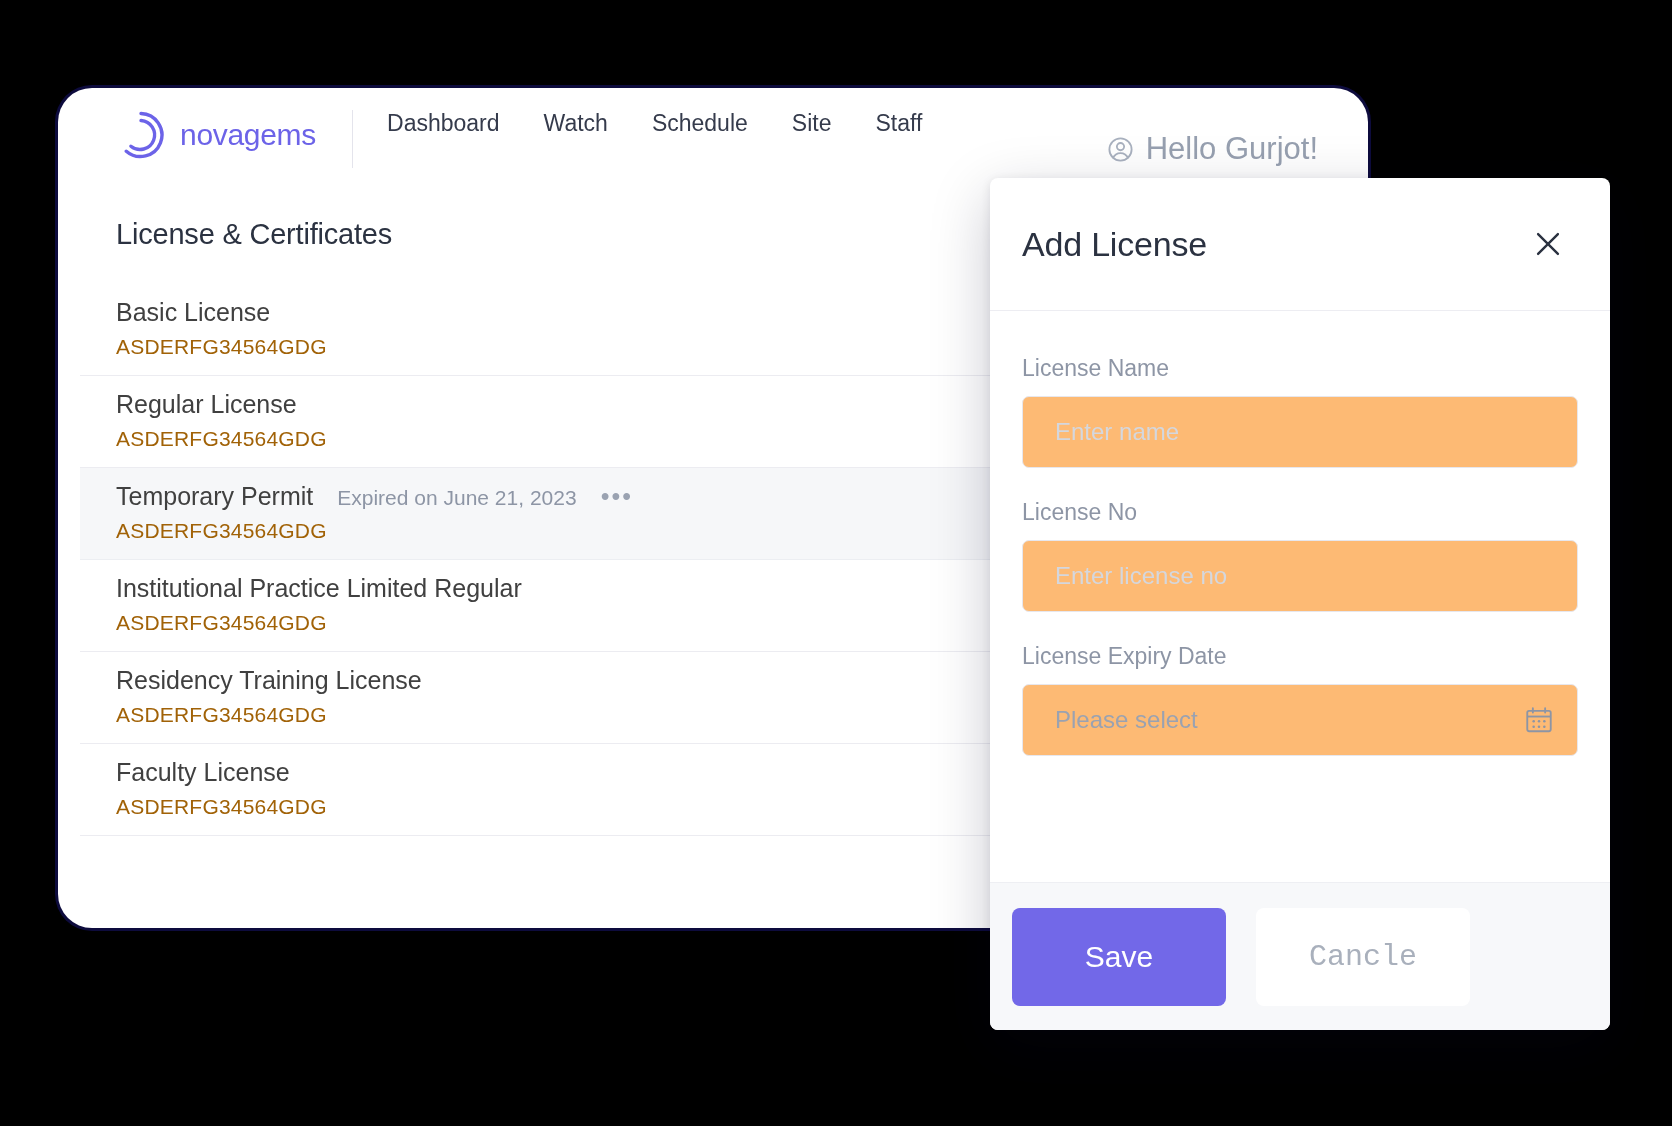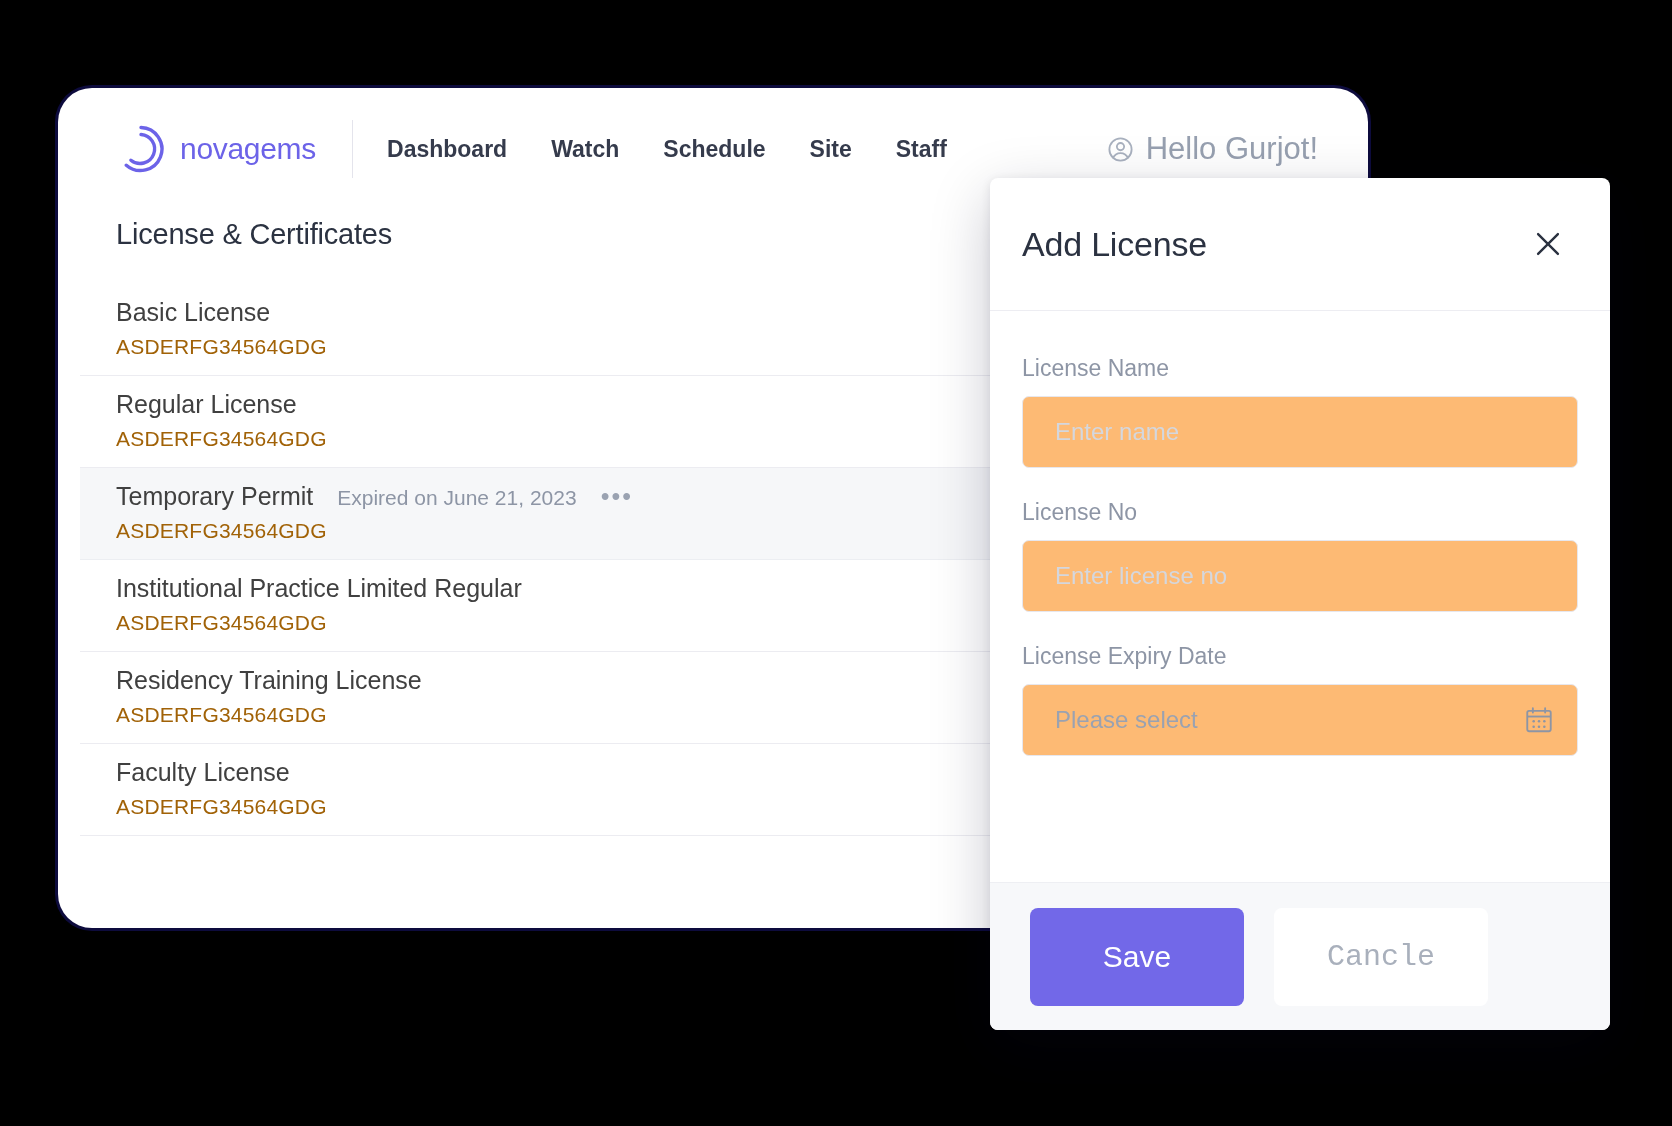--- a/index.html
+++ b/index.html
@@ -39,21 +39,21 @@
     height: 796px;
     border-radius: 20px;
     background: #ffffff;
     overflow: hidden;
   }
 
   
   #topnav {
     height: 78px;
     display: flex;
-    align-items: center;
+    align-items: flex-start;
     padding: 0 0 0 36px;
     background: #ffffff;
     position: relative;
   }
   #brand {
     display: flex;
     align-items: center;
     gap: 14px;
     padding-right: 30px;
   }
@@ -74,21 +74,20 @@
     width: 1px;
     height: 58px;
     background: #e4e4ec;
     margin: 0 34px 0 6px;
     flex: 0 0 auto;
   }
   #nav-links {
     display: flex;
     align-items: center;
     gap: 44px;
-    font-weight: bold;
   }
   .nav-link {
     font-size: 23px;
     color: #353b4c;
     text-decoration: none;
     white-space: nowrap;
     cursor: pointer;
   }
   #user-greeting {
     position: absolute;
@@ -228,21 +227,21 @@
   .field-control input::placeholder { color: #d4d7de; }
   #expiry-control input::placeholder { color: #9aa2b1; }
   #calendar-icon { flex: 0 0 auto; display: flex; align-items: center; }
   #modal-footer {
     flex: 0 0 auto;
     height: 148px;
     background: #f7f8fa;
     border-top: 1px solid #eeeff3;
     display: flex;
     align-items: center;
-    padding: 0 40px;
+    padding: 0 22px;
     gap: 30px;
     box-sizing: border-box;
   }
   #save-button {
     background: #7268e8;
     color: #ffffff;
     border: 0;
     border-radius: 8px;
     width: 214px;
     height: 98px;

